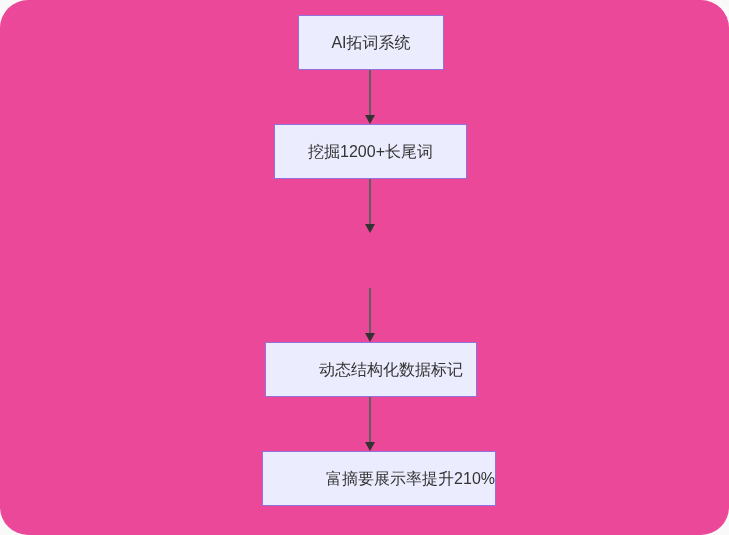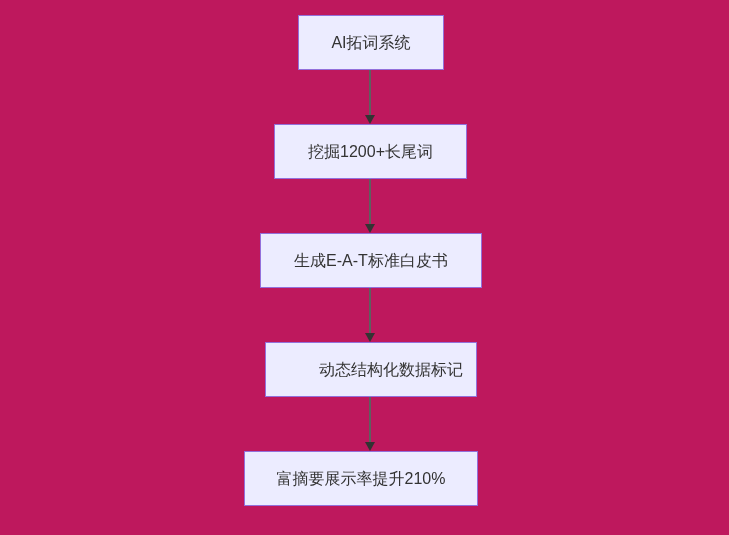--- a/index.html
+++ b/index.html
@@ -8,21 +8,22 @@
     width: 729px;
     height: 535px;
     background: #f9f9f9;
     font-family: "Liberation Sans", "DejaVu Sans", sans-serif;
     overflow: hidden;
   }
   .canvas {
     position: relative;
     width: 729px;
     height: 535px;
-    background: #be185d;
+    background: #ec4899;
+    border-radius: 28px;
   }
   .node {
     position: absolute;
     box-sizing: border-box;
     background: #ECECFF;
     border: 1.5px solid #9370DB;
     display: flex;
     align-items: center;
     justify-content: center;
     text-align: center;
@@ -53,21 +54,21 @@
     height: 0;
     border-left: 5px solid transparent;
     border-right: 5px solid transparent;
     border-top: 9px solid #333333;
   }
   
   #node-0 { left: 298px; top: 15px;  width: 146px; height: 55px; }
   #node-1 { left: 274px; top: 124px; width: 193px; height: 55px; }
   #node-2 { left: 260px; top: 233px; width: 222px; height: 55px; }
   #node-3 { left: 265px; top: 342px; width: 212px; height: 55px; padding-left: 40px; }
-  #node-4 { left: 244px; top: 451px; width: 234px; height: 55px; }
+  #node-4 { left: 262px; top: 451px; width: 234px; height: 55px; justify-content: flex-end; }
   
   #edge-0 { top: 70px;  height: 54px; }
   #edge-1 { top: 179px; height: 54px; }
   #edge-2 { top: 288px; height: 54px; }
   #edge-3 { top: 397px; height: 54px; }
   .edge .line { height: calc(100% - 8px); }
 </style>
 </head>
 <body>
 
@@ -84,23 +85,20 @@
 
   <div class="node" id="node-1">
     <span class="label">挖掘1200+长尾词</span>
   </div>
 
   <div class="edge" id="edge-1">
     <div class="line"></div>
     <div class="head"></div>
   </div>
 
-  <div class="node" id="node-2">
-    <span class="label">生成E-A-T标准白皮书</span>
-  </div>
 
   <div class="edge" id="edge-2">
     <div class="line"></div>
     <div class="head"></div>
   </div>
 
   <div class="node" id="node-3">
     <span class="label">动态结构化数据标记</span>
   </div>
 

